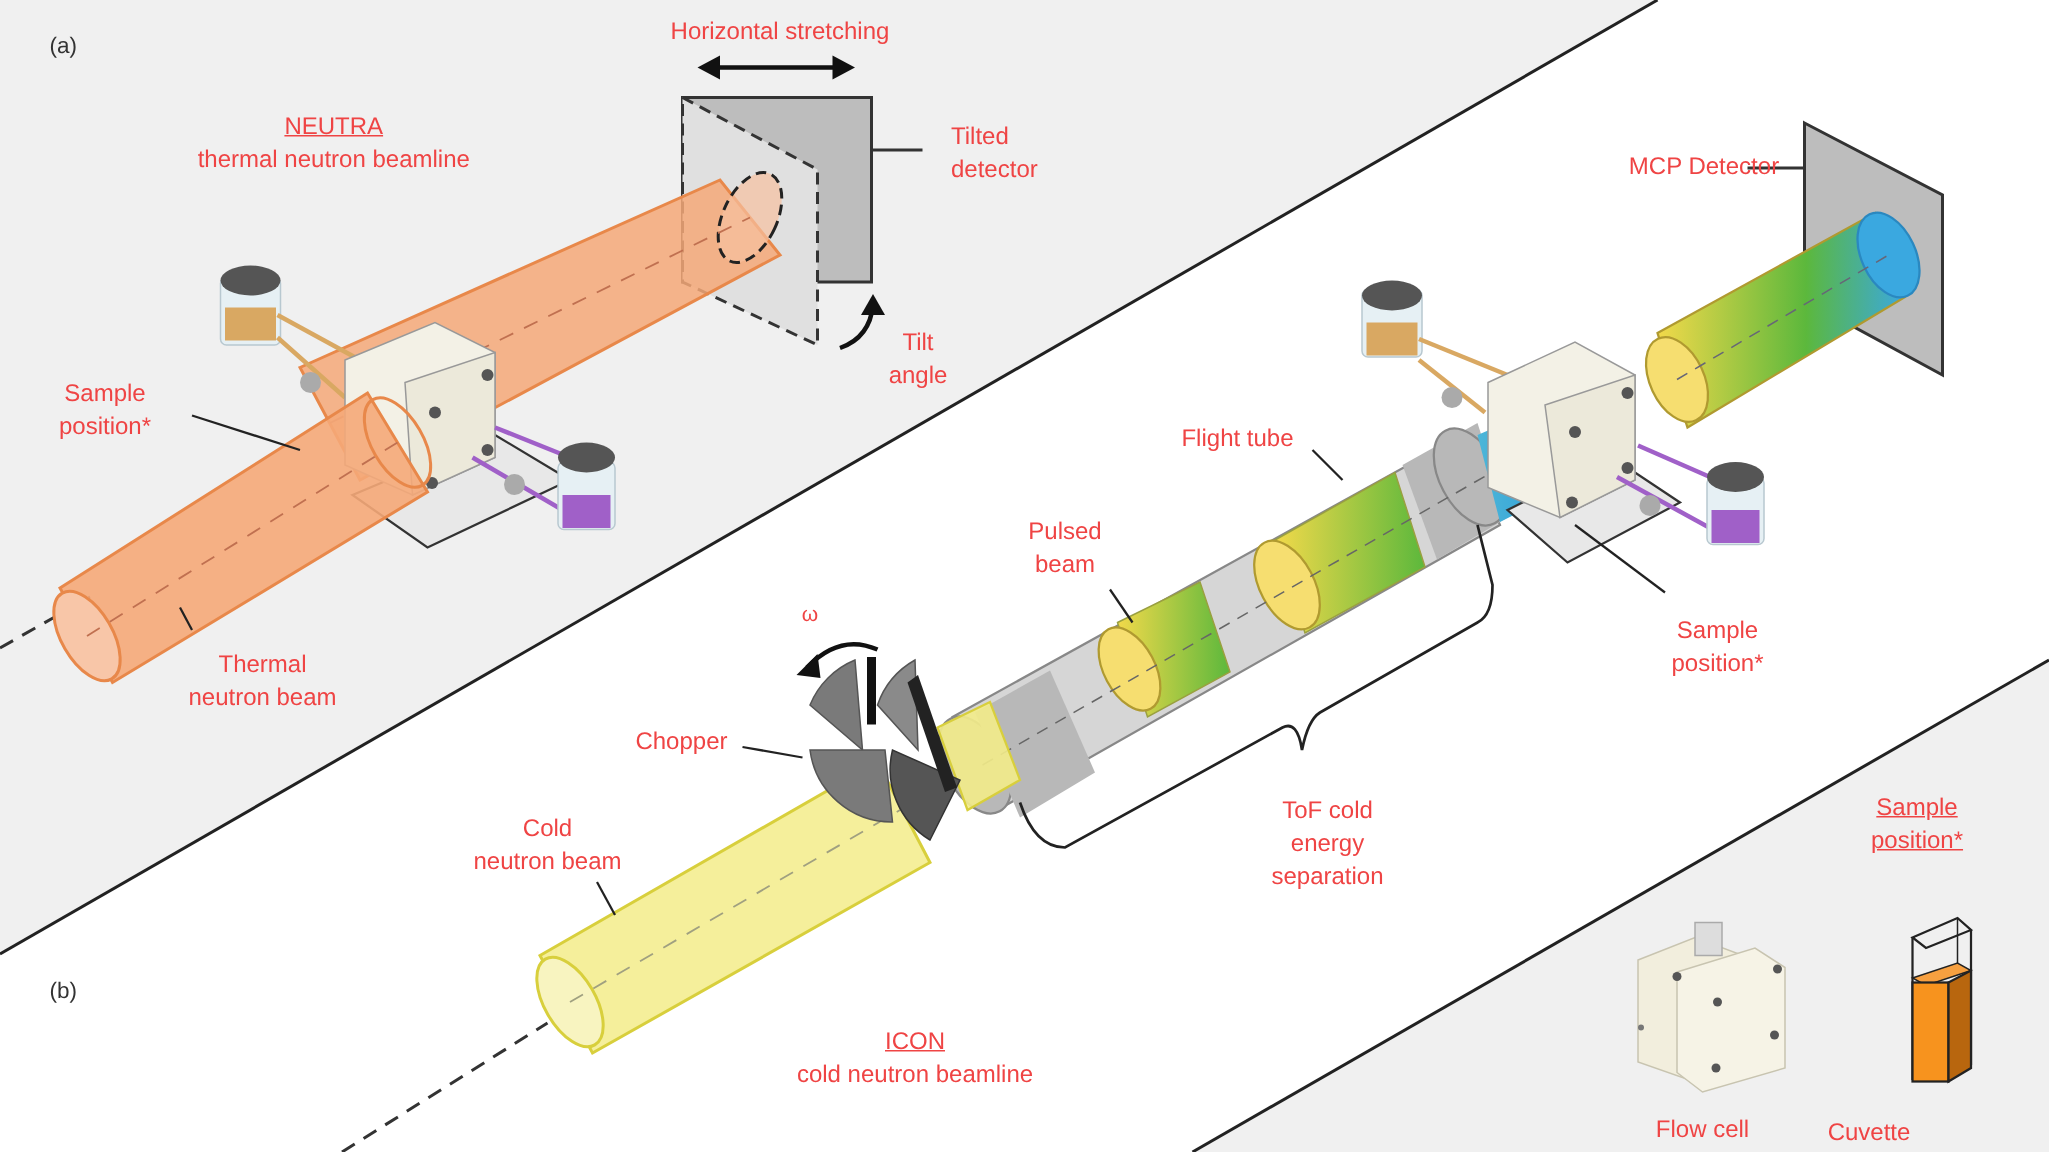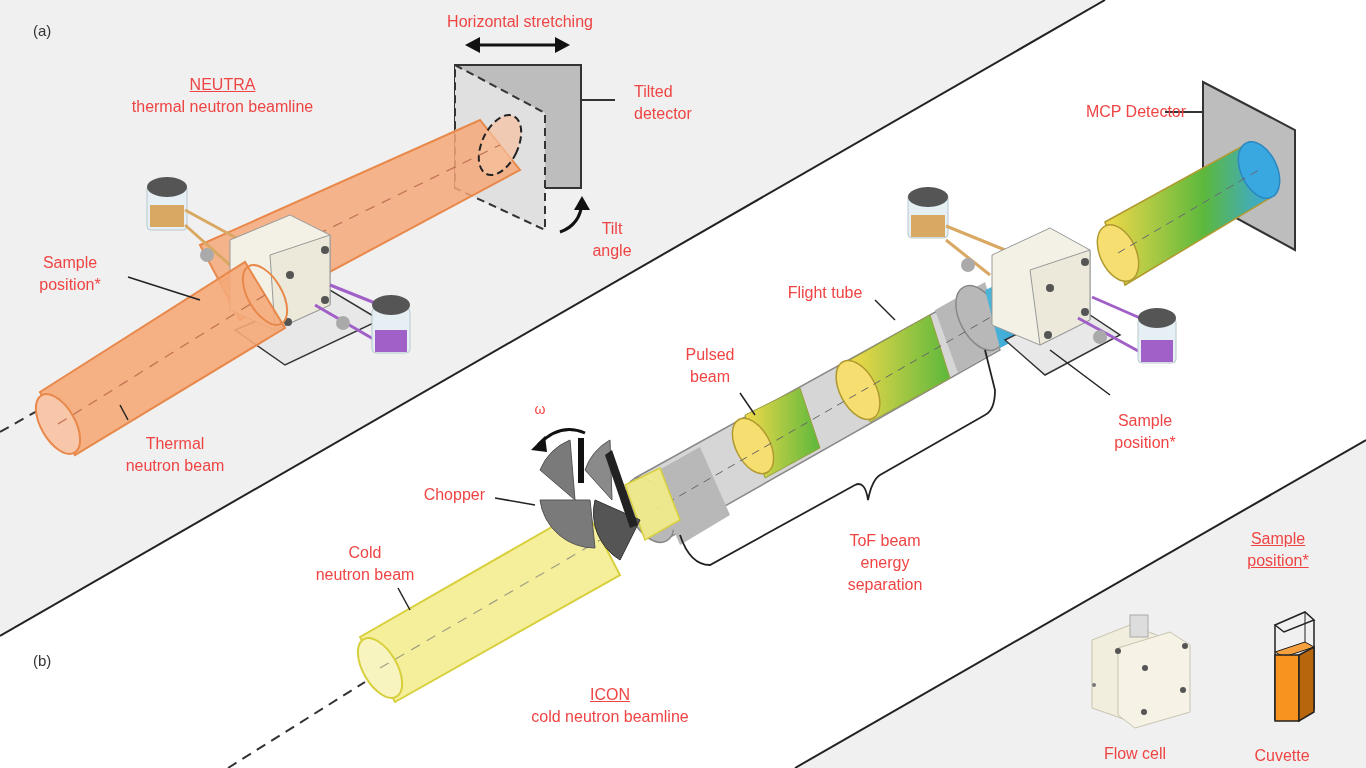--- a/index.html
+++ b/index.html
@@ -232,27 +232,27 @@
   <span>Pulsed</span><br>
   <span>beam</span>
 </div>
 <div class="lbl" style="left:530px;top:398px;width:20px;font-size:14px;">ω</div>
 <div class="lbl" style="left:405px;top:484px;width:80px;text-align:right;">Chopper</div>
 <div class="lbl" style="left:300px;top:542px;width:130px;">
   <span>Cold</span><br>
   <span>neutron beam</span>
 </div>
 <div class="lbl" style="left:830px;top:530px;width:110px;">
-  <span>ToF beam</span><br>
+  <span>ToF cold</span><br>
   <span>energy</span><br>
   <span>separation</span>
 </div>
 <div class="lbl" style="left:1105px;top:410px;width:80px;">
   <span>Sample</span><br>
   <span>position*</span>
 </div>
 
 <div class="lbl" style="left:1238px;top:528px;width:80px;">
   <span class="u">Sample</span><br>
   <span class="u">position*</span>
 </div>
 <div class="lbl" style="left:1090px;top:743px;width:90px;">Flow cell</div>
-<div class="lbl" style="left:1242px;top:745px;width:80px;">Cuvette</div>
+<div class="lbl" style="left:1206px;top:745px;width:80px;">Cuvette</div>
 
 </body></html>

